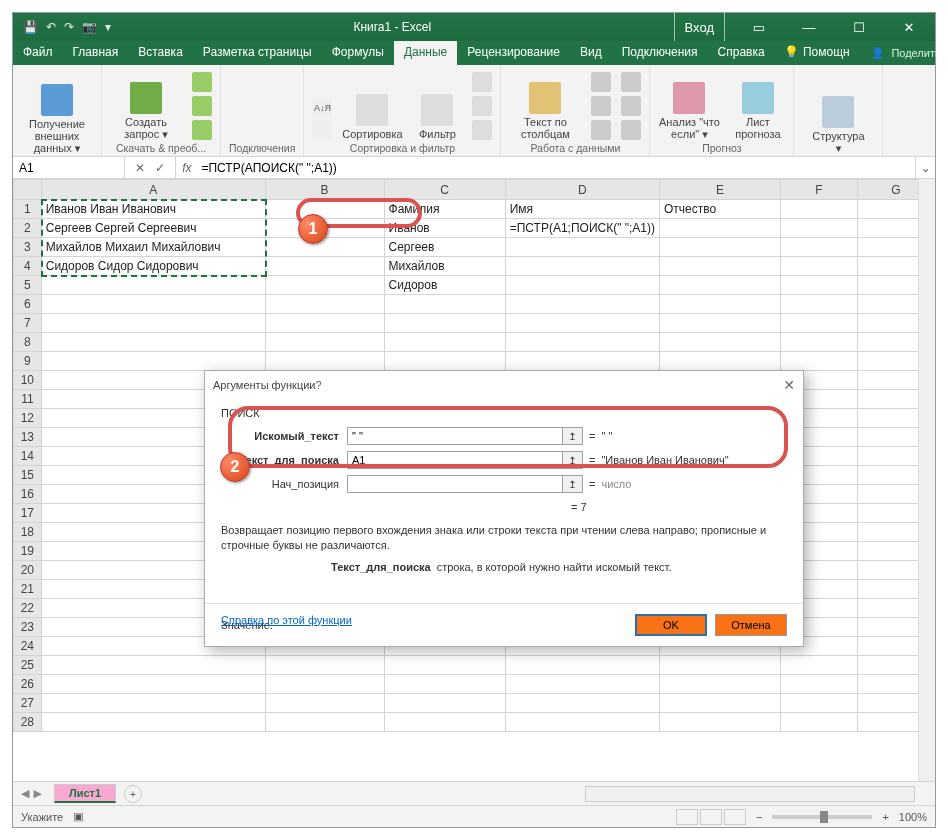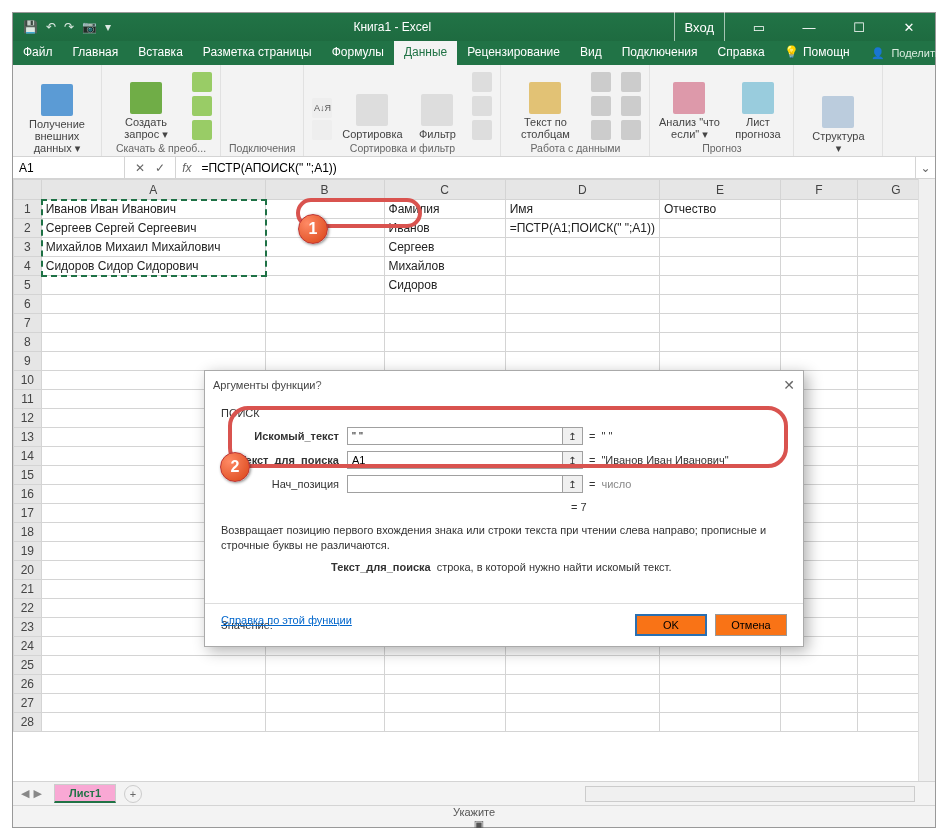--- a/index.html
+++ b/index.html
@@ -43,21 +43,21 @@
 .colD { width: 124px; }
 .colE { width: 124px; }
 .colF { width: 80px; }
 .colG { width: 80px; }
 .marching { position: absolute; border: 2px dashed #1e7145; pointer-events: none; }
 .sheettabs { height: 24px; border-top: 1px solid #d4d4d4; background: #f3f3f3; display: flex; align-items: center; font-size: 11px; }
 .sheettabs .navs { display: flex; gap: 4px; padding: 0 8px; color: #888; }
 .sheettabs .stab { background: #f9a8d4; border: 1px solid #ccc; border-bottom: 2px solid #217346; padding: 2px 14px; margin-left: 4px; font-weight: 600; color: #217346; }
 .sheettabs .plus { width: 18px; height: 18px; border: 1px solid #ccc; border-radius: 50%; display: flex; align-items: center; justify-content: center; margin-left: 8px; color: #666; }
 .sheettabs .hscroll { margin-left: auto; width: 330px; height: 16px; background: #f0f0f0; border: 1px solid #ccc; margin-right: 20px; }
-.status { height: 22px; background: #f3f3f3; border-top: 1px solid #d4d4d4; display: flex; align-items: center; font-size: 11px; color: #555; padding: 0 8px; flex-direction: column; }
+.status { height: 22px; background: #f3f3f3; border-top: 1px solid #d4d4d4; display: flex; align-items: center; font-size: 11px; color: #555; padding: 0 8px; }
 .status .right { margin-left: auto; display: flex; align-items: center; gap: 10px; }
 .viewbtns { display: flex; gap: 2px; }
 .viewbtns span { width: 22px; height: 16px; border: 1px solid #ccc; display: inline-block; }
 .zoomslider { width: 100px; height: 4px; background: #ccc; position: relative; }
 .zoomslider::after { content: ''; position: absolute; width: 8px; height: 12px; background: #888; top: -4px; left: 48px; }
 
 .dialog { position: absolute; left: 192px; top: 358px; width: 600px; background: #fff; border: 1px solid #aaa; box-shadow: 4px 4px 14px rgba(0,0,0,.3); font-size: 11px; color: #333; }
 .dialog .dtitle { background: #fff; padding: 6px 8px; display: flex; align-items: center; border-bottom: none; color: #444; }
 .dialog .dtitle .dclose { margin-left: auto; font-size: 14px; color: #666; cursor: default; }
 .dialog .dtitle .dhelp { margin-right: 12px; color: #666; }

